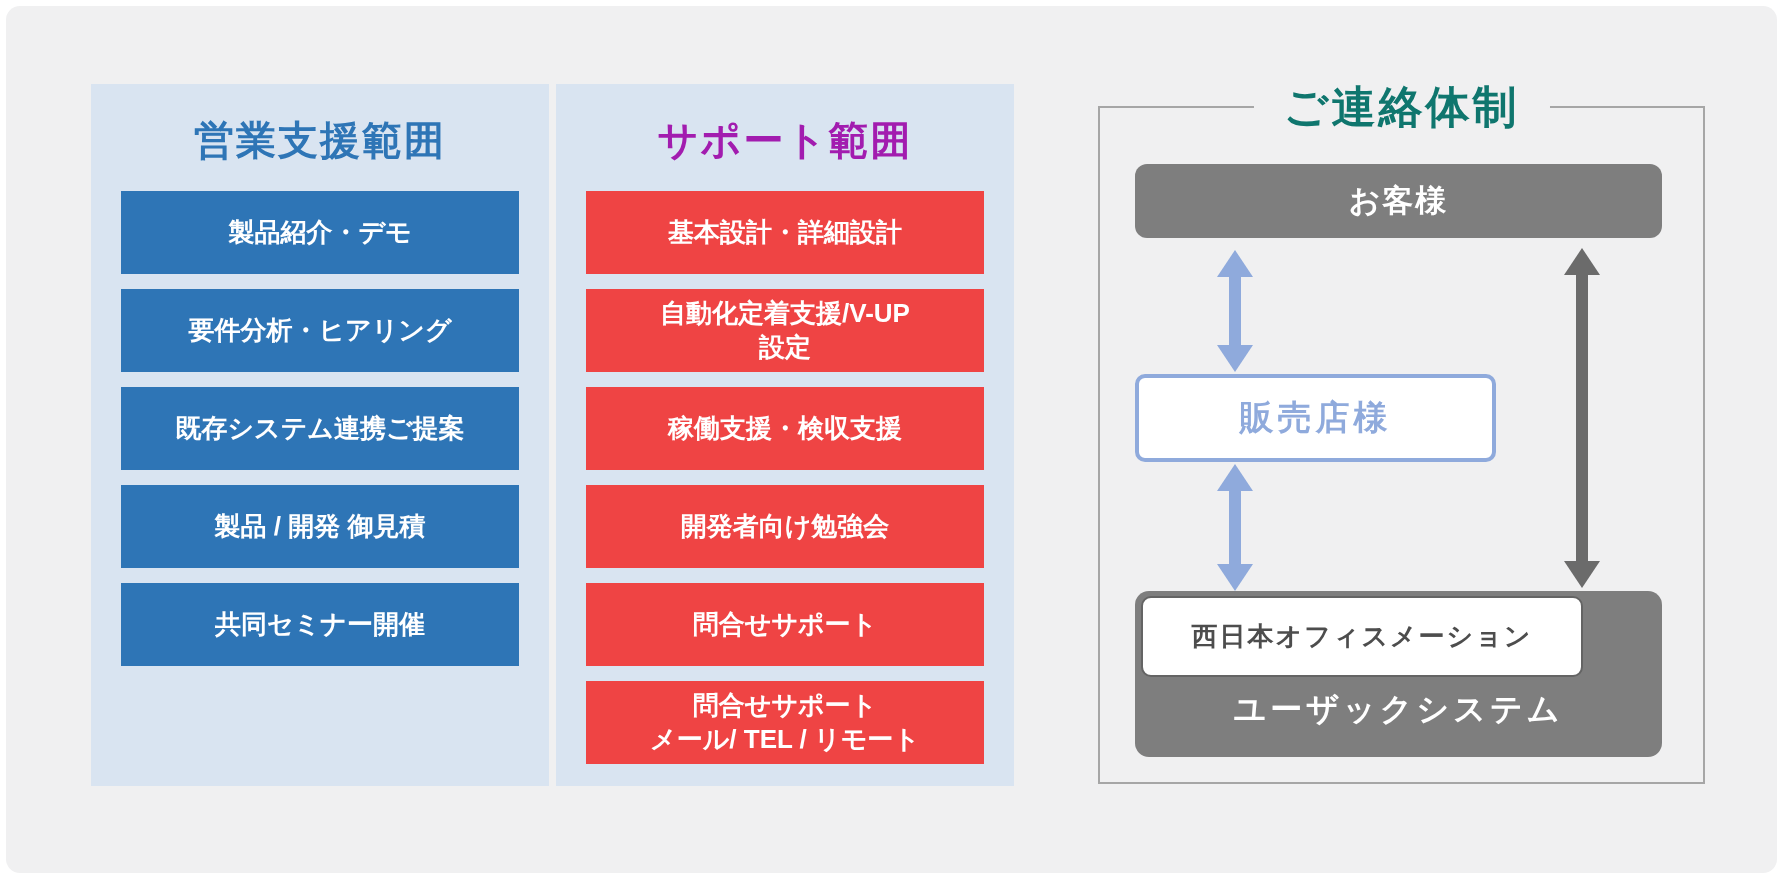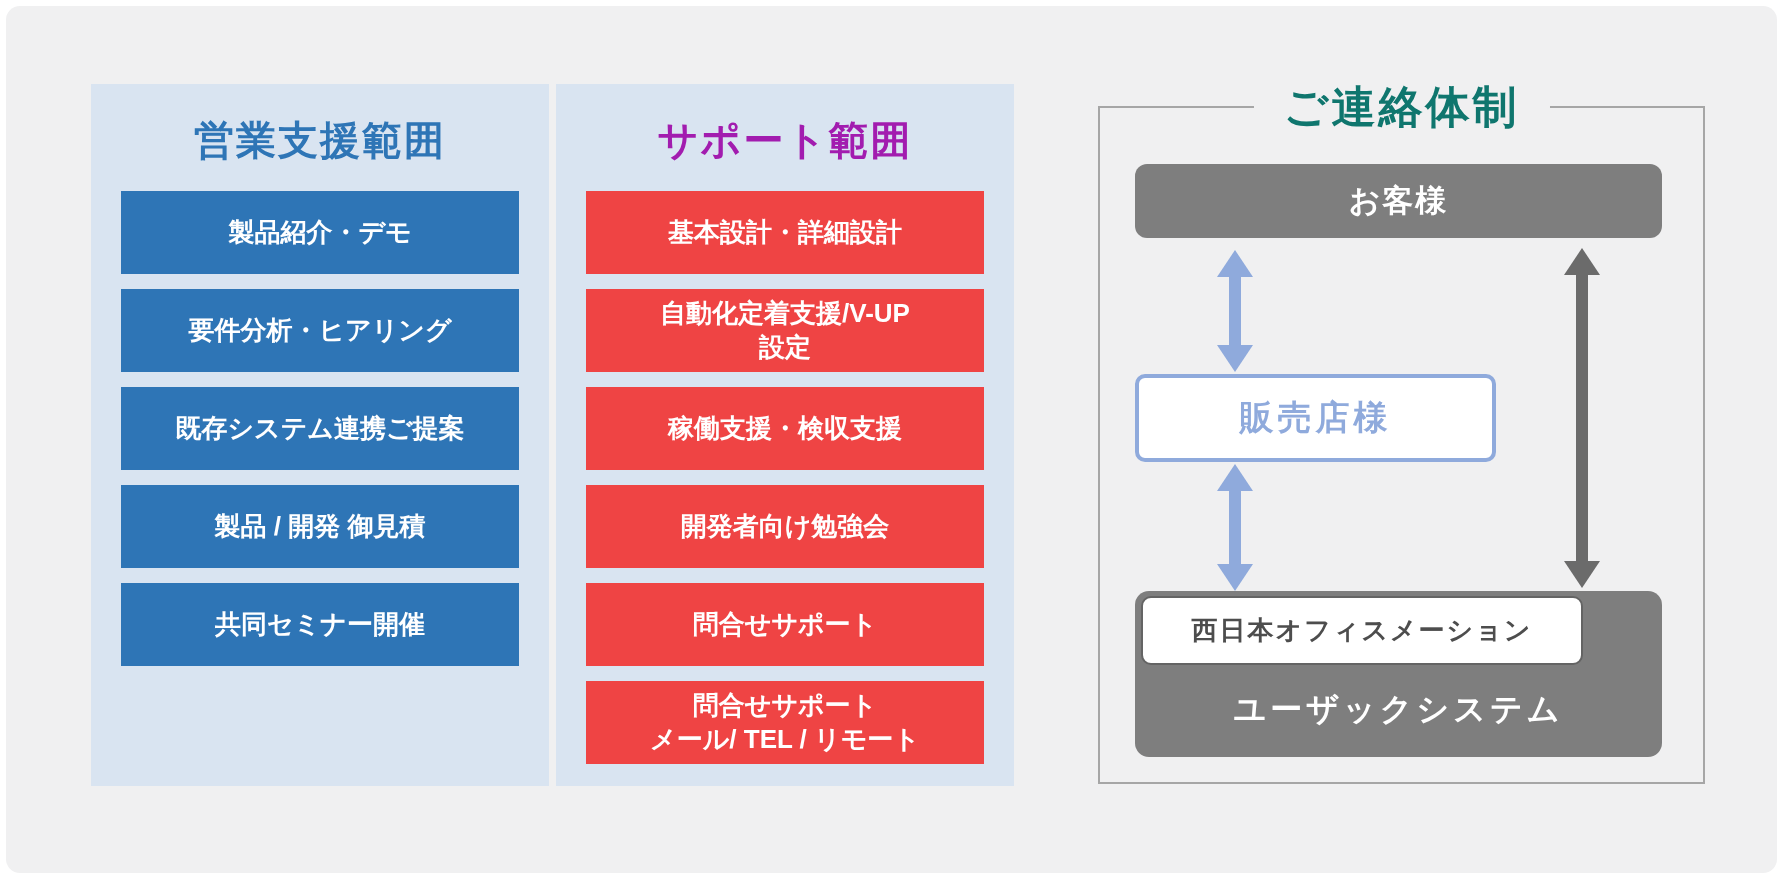--- a/index.html
+++ b/index.html
@@ -56,21 +56,21 @@
   .node-reseller {
     left:37px; top:268px; width:361px; height:88px;
     background:#ffffff; border:4px solid #8faadc; border-radius:10px;
     color:#8faadc; font-size:34px; font-weight:800; letter-spacing:4px;
   }
   .node-company {
     left:37px; top:485px; width:527px; height:166px;
     background:#7e7e7e; border-radius:14px; display:block;
   }
   .node-office {
-    position:absolute; left:6px; top:5px; width:442px; height:69px;
+    position:absolute; left:6px; top:5px; width:442px; height:81px;
     background:#ffffff; border:2px solid #646464; border-radius:10px;
     box-sizing:border-box; display:flex; align-items:center; justify-content:center;
     color:#4d4d4d; font-size:26px; font-weight:700; letter-spacing:2px;
   }
   .company-label {
     position:absolute; left:0; right:0; top:98px; text-align:center;
     color:#ffffff; font-size:32px; font-weight:800; letter-spacing:4px; line-height:40px;
   }
   
   .v-arrow { position:absolute; width:38px; }

